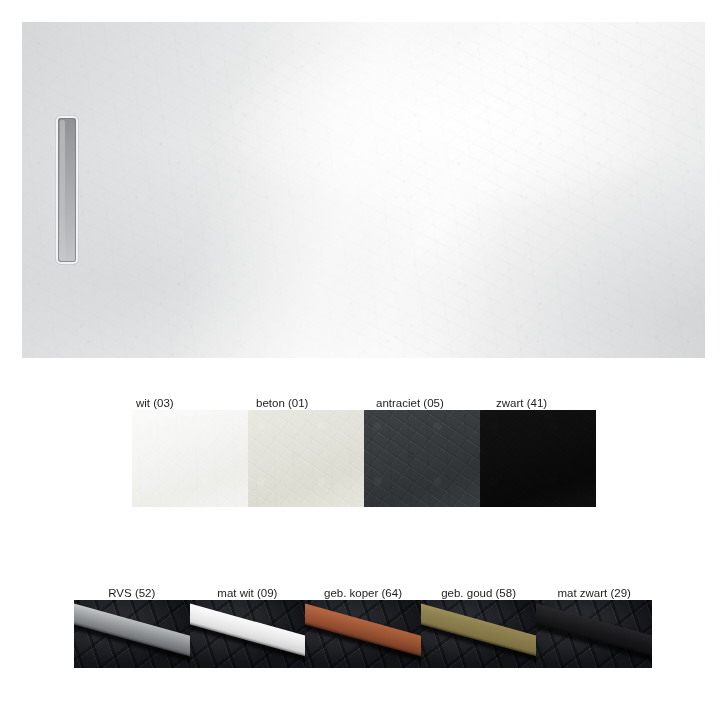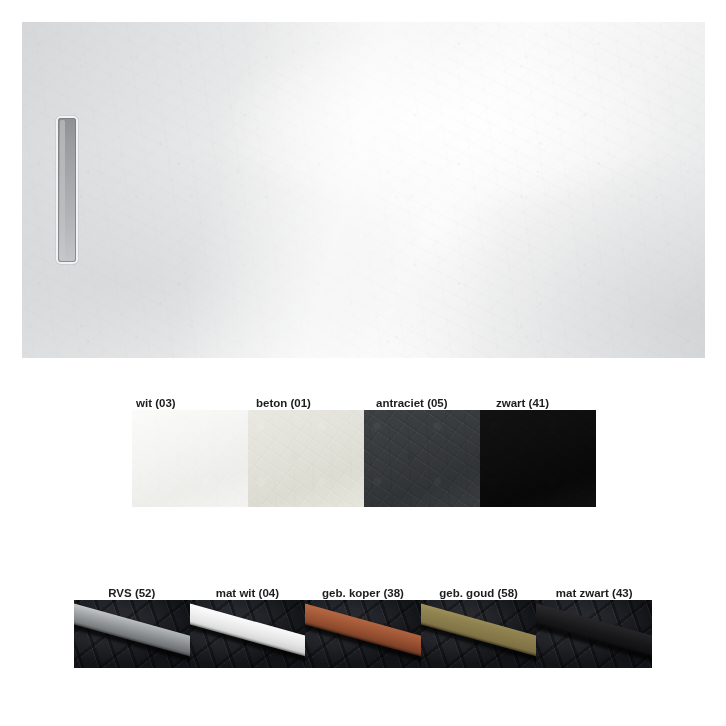--- a/index.html
+++ b/index.html
@@ -72,21 +72,21 @@
     position: absolute;
     left: 2px;
     top: 2px;
     width: 5px;
     bottom: 2px;
     border-radius: 2px;
     background: linear-gradient(180deg, rgba(255,255,255,0.30), rgba(255,255,255,0.06));
   }
 
   
-  .swatch-group { position: absolute; font-weight: bold; }
+  .swatch-group { position: absolute; }
   .swatch-labels {
     display: flex;
     font-size: 11.5px;
     color: #1d1d1d;
     line-height: 14px;
     white-space: nowrap;
   }
   .swatch-label { flex: 0 0 auto; padding-left: 4px; }
   .swatch-row { display: flex; }
   .swatch { flex: 0 0 auto; position: relative; overflow: hidden; }
@@ -172,24 +172,24 @@
     <div id="swatch-tray-wit" class="swatch tray-tex"></div>
     <div id="swatch-tray-beton" class="swatch tray-tex"></div>
     <div id="swatch-tray-antraciet" class="swatch tray-tex"></div>
     <div id="swatch-tray-zwart" class="swatch tray-tex"></div>
   </div>
 </div>
 
 <div id="drain-color-group" class="swatch-group">
   <div class="swatch-labels">
     <span class="swatch-label">RVS (52)</span>
-    <span class="swatch-label">mat wit (04)</span>
-    <span class="swatch-label">geb. koper (38)</span>
+    <span class="swatch-label">mat wit (09)</span>
+    <span class="swatch-label">geb. koper (64)</span>
     <span class="swatch-label">geb. goud (58)</span>
-    <span class="swatch-label">mat zwart (43)</span>
+    <span class="swatch-label">mat zwart (29)</span>
   </div>
   <div class="swatch-row">
     <div class="swatch">
       <div id="strip-rvs" class="drain-strip"></div>
     </div>
     <div class="swatch">
       <div id="strip-mat-wit" class="drain-strip"></div>
     </div>
     <div class="swatch">
       <div id="strip-koper" class="drain-strip"></div>

